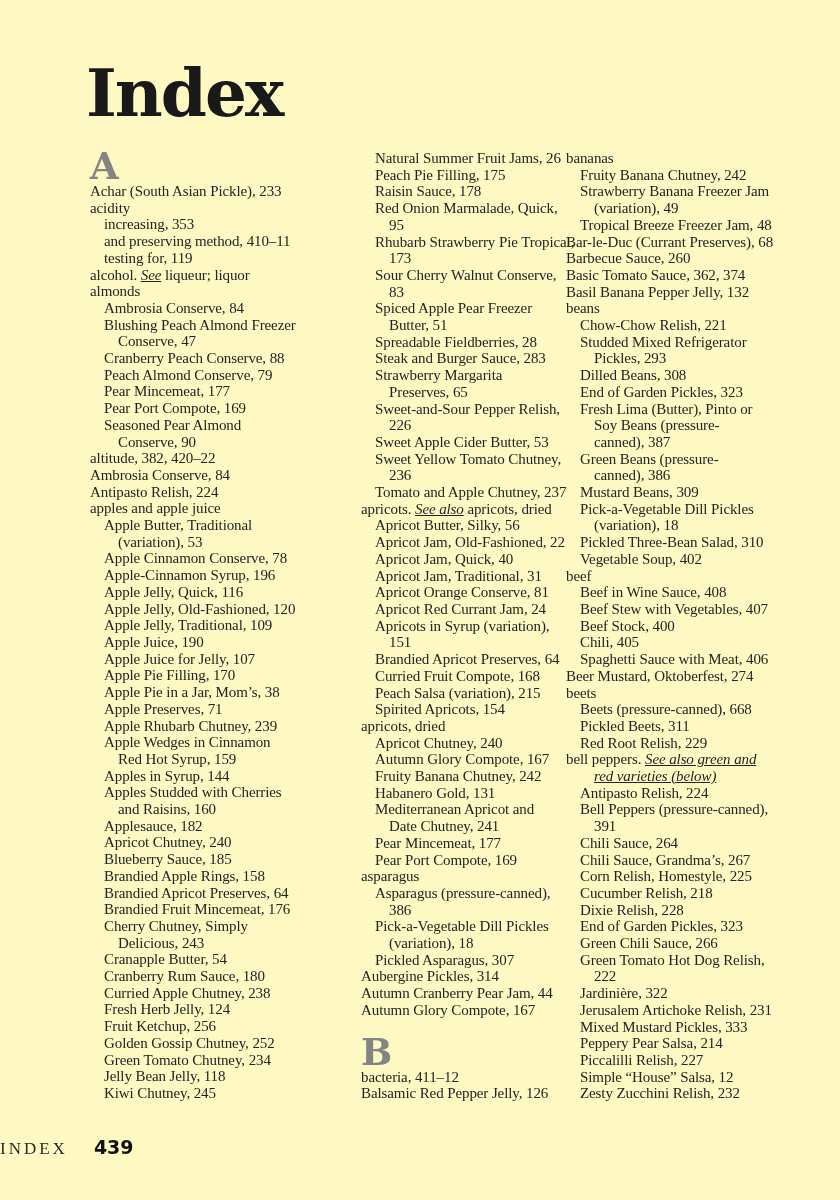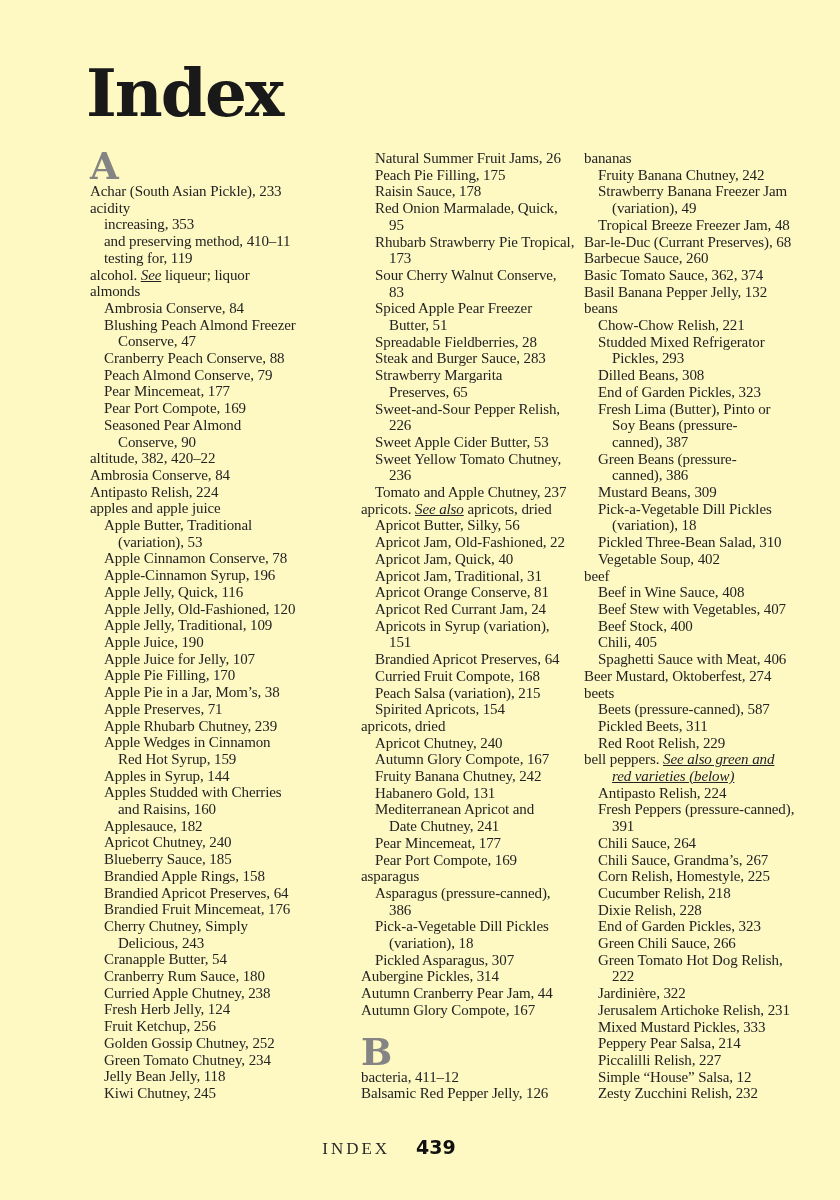--- a/index.html
+++ b/index.html
@@ -11,38 +11,38 @@
   .page-title {
     position:absolute; left:86px; top:60px;
     font-family:"DejaVu Serif", serif; font-weight:bold;
     font-size:66px; line-height:66px; letter-spacing:-2px; color:#191919;
   }
   .col {
     position:absolute; top:150px; width:234px;
   }
   .col-1 { left:90px; }
   .col-2 { left:329px;margin-left:32px; }
-  .col-3 { left:584px; }
+  .col-3 { left:566px; }
   .line {
     font-size:15px; line-height:16.7px; white-space:nowrap;
     letter-spacing:-0.1px; color:#232323;
   }
   .ind0 { padding-left:0; }
   .ind1 { padding-left:14px; }
   .ind2 { padding-left:28px; }
   .it { font-style:italic;text-decoration:underline; }
   .letter {
     font-family:"DejaVu Serif", serif; font-weight:bold;
     font-size:37px; line-height:32px; color:#848484;
     margin:0 0 1px 0;
   }
   .letter:not(:first-child) { margin-top:17px; }
   .footer {
     position:absolute; top:1136px; left:0; right:62px;
-    text-align:center;
+    text-align:left;
   }
   .footer-label {
     font-size:17px; letter-spacing:3px; color:#2a2a2a;
     font-family:"Liberation Serif", serif;
   }
   .footer-page {
     font-family:"DejaVu Sans", sans-serif; font-weight:bold;
     font-size:19px; color:#111; margin-left:26px;
   }
 </style>
@@ -194,27 +194,27 @@
       <div class="line ind1">Pickled Three-Bean Salad, 310</div>
       <div class="line ind1">Vegetable Soup, 402</div>
       <div class="line ind0">beef</div>
       <div class="line ind1">Beef in Wine Sauce, 408</div>
       <div class="line ind1">Beef Stew with Vegetables, 407</div>
       <div class="line ind1">Beef Stock, 400</div>
       <div class="line ind1">Chili, 405</div>
       <div class="line ind1">Spaghetti Sauce with Meat, 406</div>
       <div class="line ind0">Beer Mustard, Oktoberfest, 274</div>
       <div class="line ind0">beets</div>
-      <div class="line ind1">Beets (pressure-canned), 587</div>
+      <div class="line ind1">Beets (pressure-canned), 668</div>
       <div class="line ind1">Pickled Beets, 311</div>
       <div class="line ind1">Red Root Relish, 229</div>
       <div class="line ind0"><span>bell peppers. </span><span class="it">See also green and</span></div>
       <div class="line ind2"><span class="it">red varieties (below)</span></div>
       <div class="line ind1">Antipasto Relish, 224</div>
-      <div class="line ind1">Fresh Peppers (pressure-canned),</div>
+      <div class="line ind1">Bell Peppers (pressure-canned),</div>
       <div class="line ind2">391</div>
       <div class="line ind1">Chili Sauce, 264</div>
       <div class="line ind1">Chili Sauce, Grandma’s, 267</div>
       <div class="line ind1">Corn Relish, Homestyle, 225</div>
       <div class="line ind1">Cucumber Relish, 218</div>
       <div class="line ind1">Dixie Relish, 228</div>
       <div class="line ind1">End of Garden Pickles, 323</div>
       <div class="line ind1">Green Chili Sauce, 266</div>
       <div class="line ind1">Green Tomato Hot Dog Relish,</div>
       <div class="line ind2">222</div>

